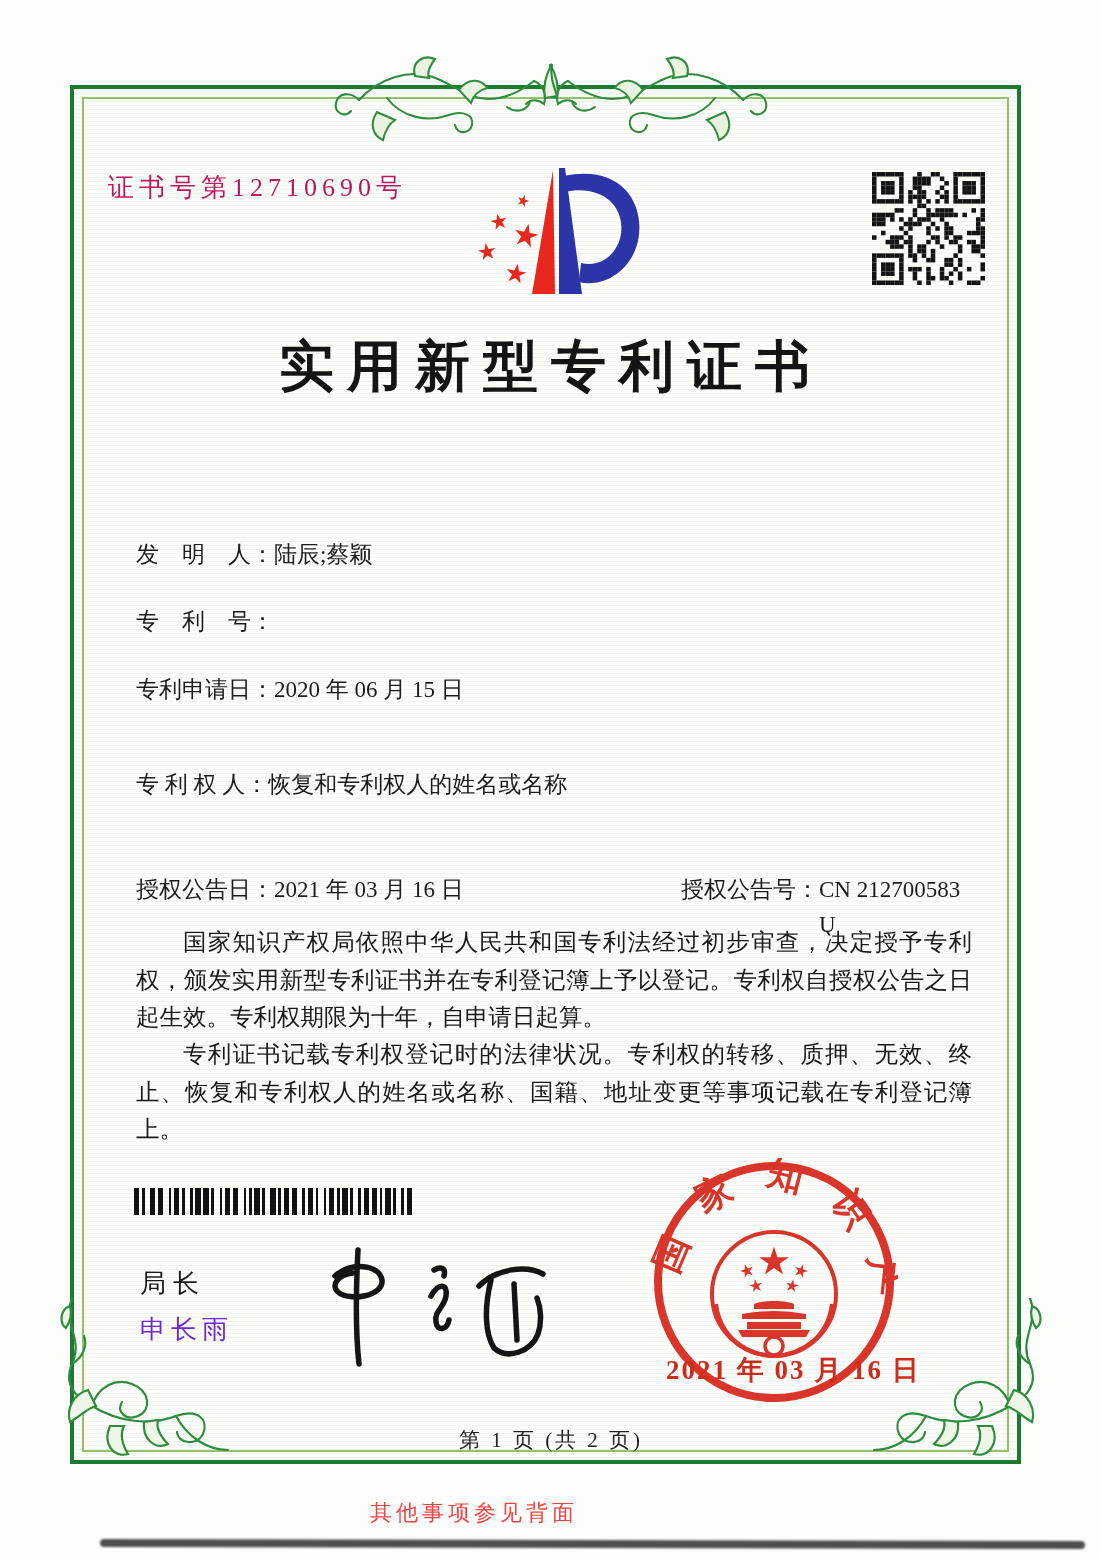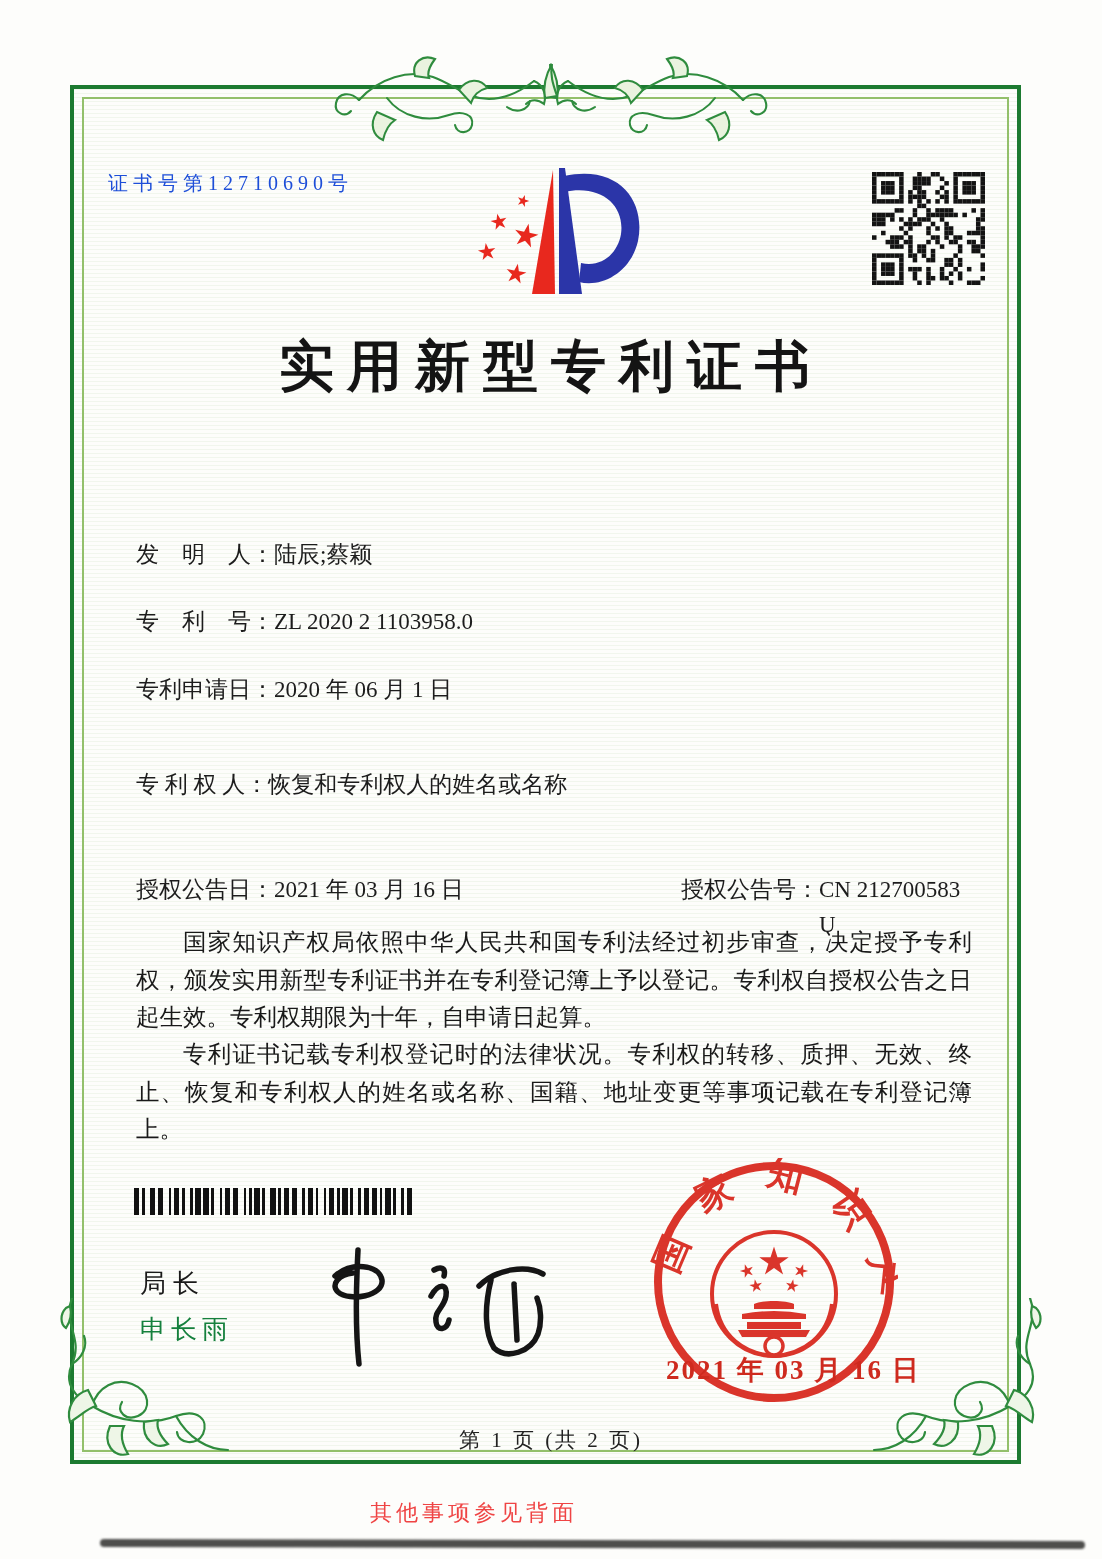--- a/index.html
+++ b/index.html
@@ -5,36 +5,36 @@
   html,body{margin:0;padding:0;background:#e9e9e7;}
   .page{position:relative;width:1102px;height:1559px;margin:0 auto;background:#fdfdfb;
         font-family:"Liberation Serif", serif;overflow:hidden;}
   .paper{position:absolute;left:70px;top:85px;width:951px;height:1379px;
          background:linear-gradient(#fcfefa,#f6faf1);
          background-image:repeating-linear-gradient(180deg, rgba(198,222,186,0.22) 0 1px, rgba(255,255,255,0) 1px 4px);}
   .frame-outer{position:absolute;left:70px;top:85px;width:951px;height:1379px;
          border:4px solid #1c7a30;box-sizing:border-box;}
   .frame-inner{position:absolute;left:82px;top:97px;width:927px;height:1355px;
          border:2px solid #93c06b;box-sizing:border-box;}
-  .cert-no{position:absolute;left:108px;top:170px;font-size:20px;letter-spacing:5px;color:#1d4ed8;}
+  .cert-no{position:absolute;left:108px;top:170px;font-size:26px;letter-spacing:5px;color:#be185d;}
   .logo{position:absolute;left:452px;top:146px;width:206px;height:164px;}
   .qr{position:absolute;left:872px;top:172px;width:113px;height:113px;}
   .title{position:absolute;left:0;width:1102px;top:330px;text-align:center;
          font-size:55px;font-weight:700;letter-spacing:13px;color:#141414;}
   .frow{position:absolute;left:136px;width:836px;display:flex;font-size:23px;line-height:35px;color:#1c1c1c;}
   .flabel{white-space:pre;flex:0 0 auto;}
   .fvalue{flex:1 1 auto;}
   .addr-val span{display:block;}
   .pair2{position:absolute;left:545px;top:0;display:flex;}
   .para{position:absolute;left:136px;width:836px;font-size:23.5px;line-height:37.5px;
         text-align:justify;text-indent:2em;color:#191919;}
   .barcode{position:absolute;left:134px;top:1188px;width:282px;height:27px;display:flex;}
   .barcode i{display:block;height:100%;}
   .sig-title{position:absolute;left:140px;top:1266px;font-size:26px;letter-spacing:7px;color:#1a1a1a;font-family:"Liberation Sans",sans-serif;}
-  .sig-name{position:absolute;left:140px;top:1312px;font-size:26px;letter-spacing:5px;color:#15803d;font-family:"Liberation Sans",sans-serif;}
+  .sig-name{position:absolute;left:140px;top:1312px;font-size:26px;letter-spacing:5px;color:#6d28d9;font-family:"Liberation Sans",sans-serif;}
   .signature{position:absolute;left:295px;top:1238px;width:275px;height:140px;}
   .seal{position:absolute;left:650px;top:1158px;width:248px;height:248px;opacity:0.93;}
   .seal-date{position:absolute;left:666px;top:1352px;font-size:27px;letter-spacing:2px;color:#ce2a1e;font-weight:600;}
   .page-info{position:absolute;left:0;width:1102px;top:1426px;text-align:center;font-size:21px;letter-spacing:3px;color:#222;}
   .back-note{position:absolute;left:370px;width:280px;top:1498px;text-align:left;font-size:22px;letter-spacing:4px;color:#ef4444;}
   .scan-shadow{position:absolute;left:100px;top:1540px;width:985px;height:8px;background:#30302e;
         border-radius:4px;filter:blur(1.2px);opacity:.85;transform:rotate(.12deg);}
   .ornament-top{position:absolute;left:331px;top:54px;width:440px;height:94px;}
   .corner{position:absolute;width:172px;height:166px;}
   .corner.bl{left:58px;top:1298px;}
@@ -395,25 +395,24 @@
     </svg>
 
   <div class="title">实用新型专利证书</div>
 
   <div class="frow" style="top:537px">
     <span class="flabel">发　明　人：</span>
     <span class="fvalue">陆辰;蔡颖</span>
   </div>
   <div class="frow" style="top:604px">
     <span class="flabel">专　利　号：</span>
-    <span class="fvalue">ZL 2020 2 1103958.0</span>
   </div>
   <div class="frow" style="top:672px">
     <span class="flabel">专利申请日：</span>
-    <span class="fvalue">2020 年 06 月 1 日</span>
+    <span class="fvalue">2020 年 06 月 15 日</span>
   </div>
   <div class="frow" style="top:767px">
     <span class="flabel">专 利 权 人：</span>
     <span class="fvalue">恢复和专利权人的姓名或名称</span>
   </div>
   <div class="frow" style="top:872px">
     <span class="flabel">授权公告日：</span>
     <span class="fvalue">2021 年 03 月 16 日</span>
     <span class="pair2">
       <span class="flabel">授权公告号：</span>

